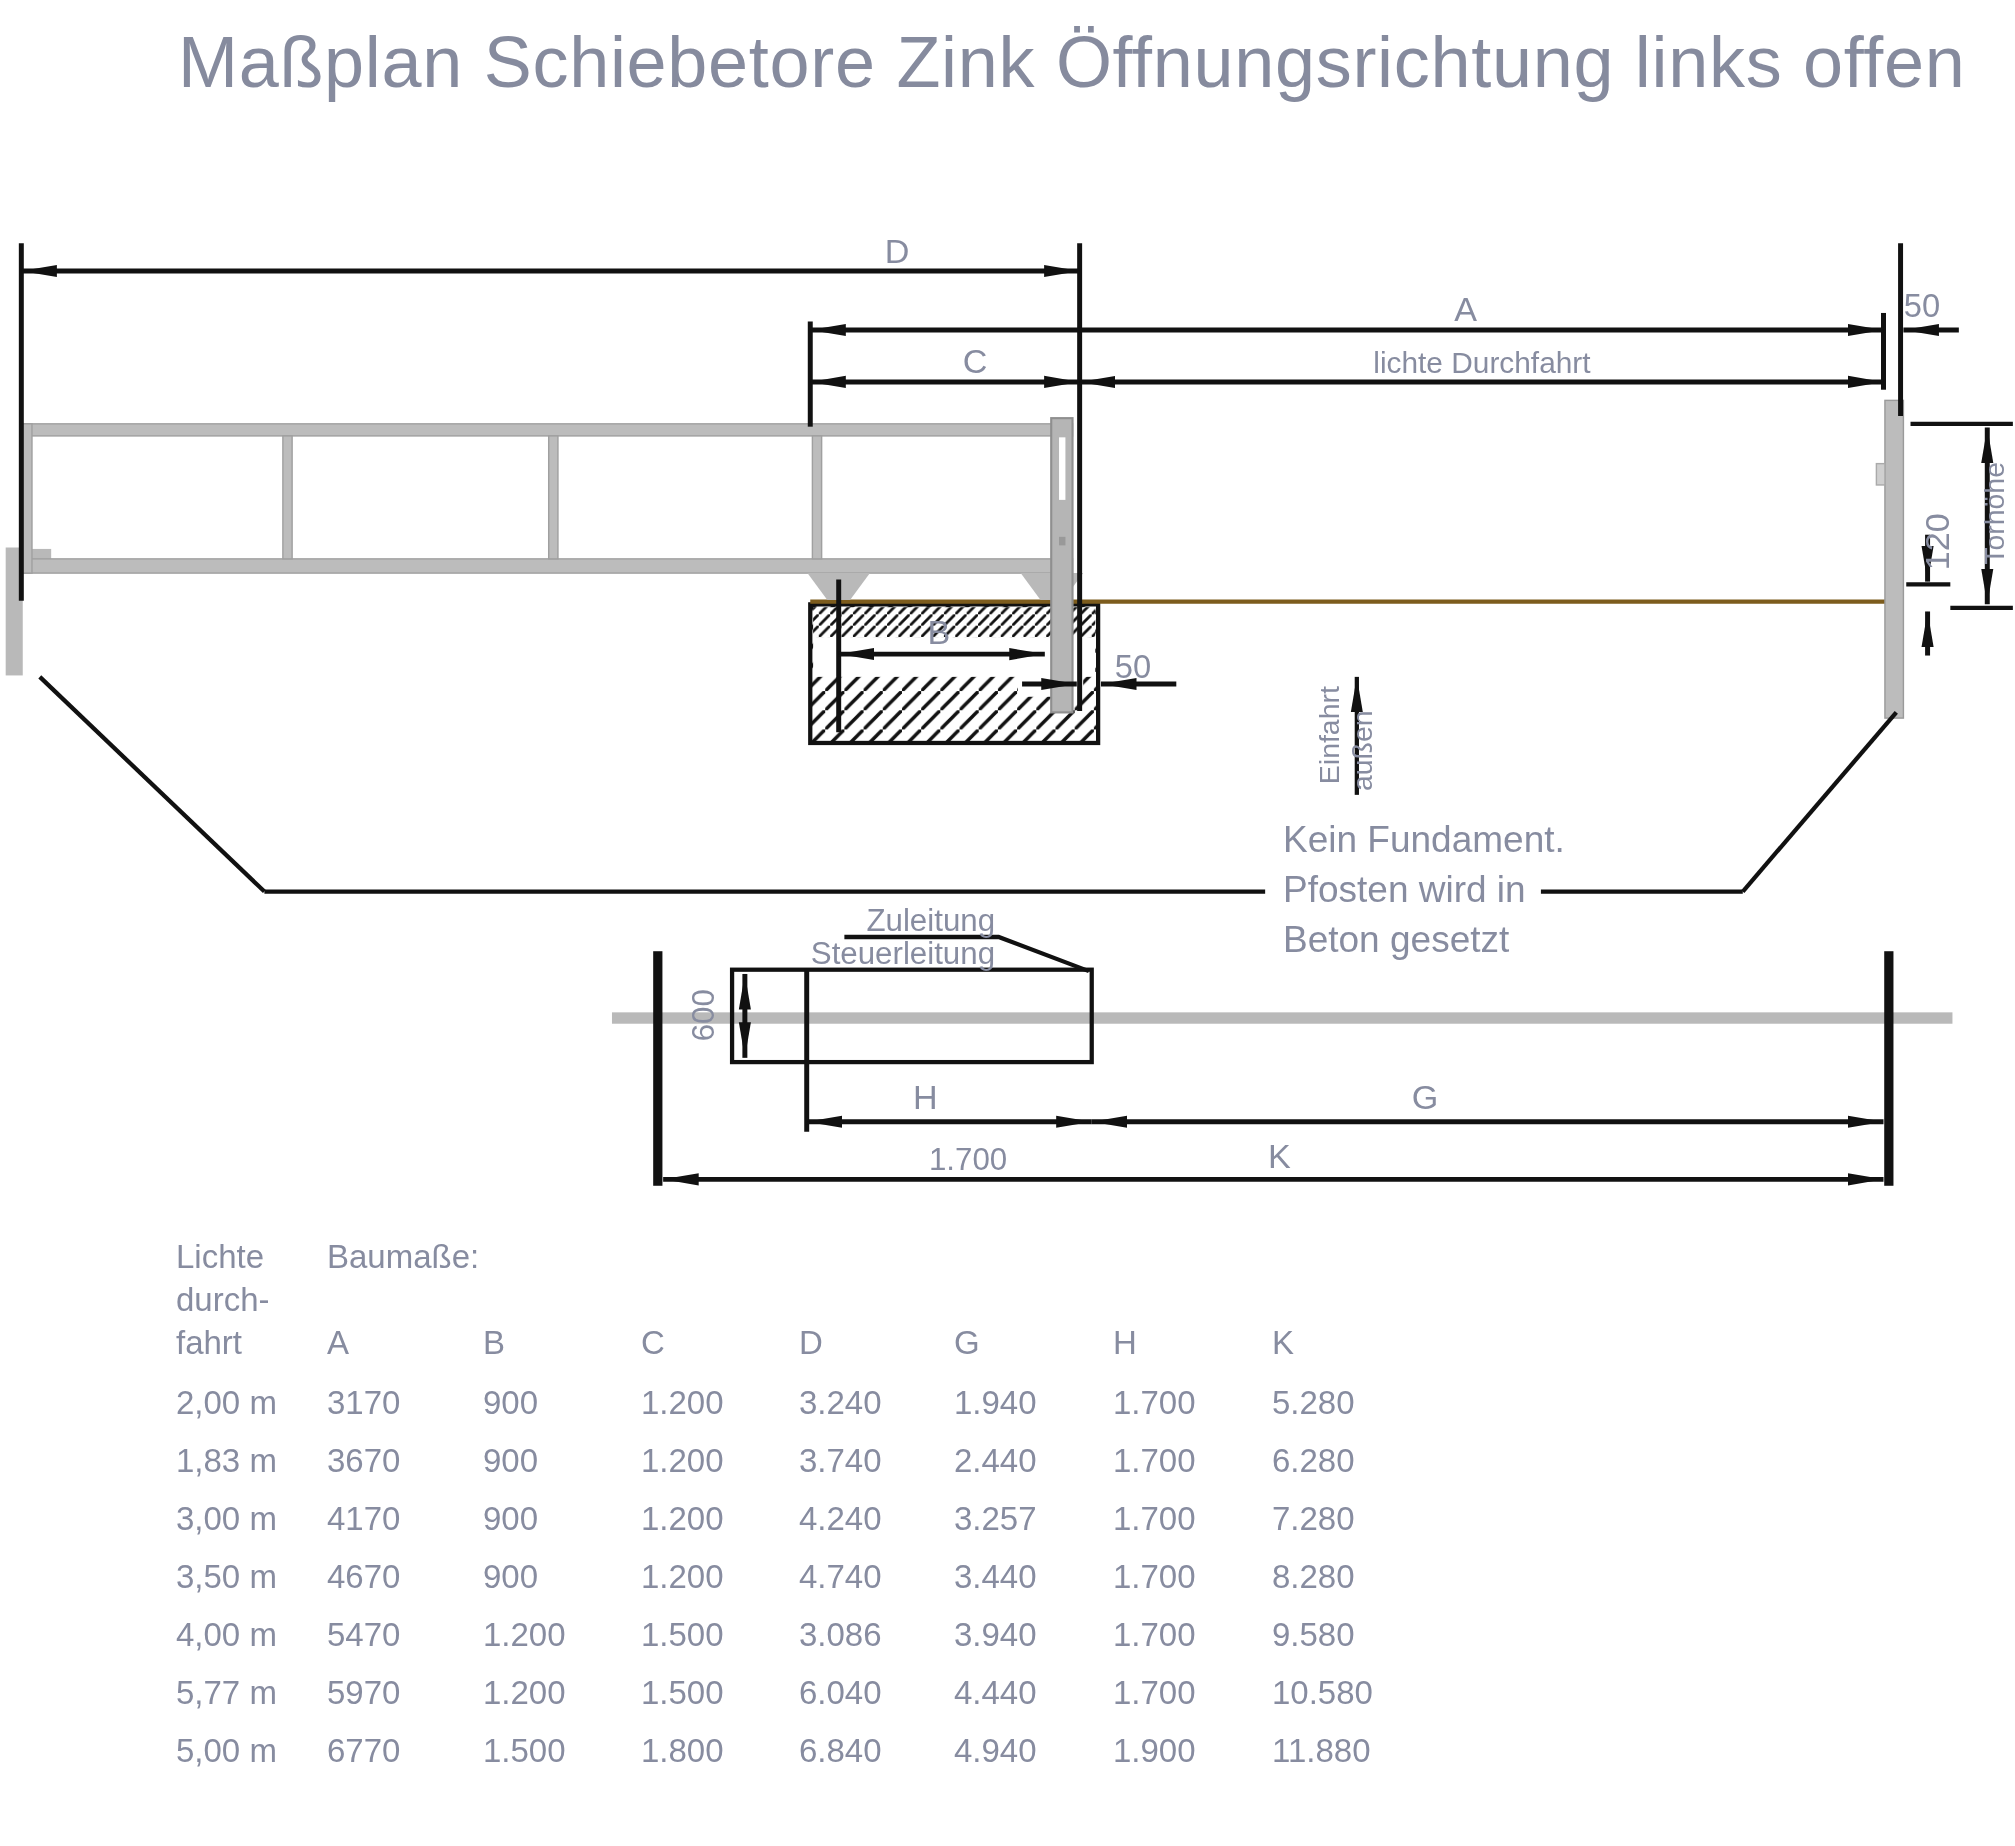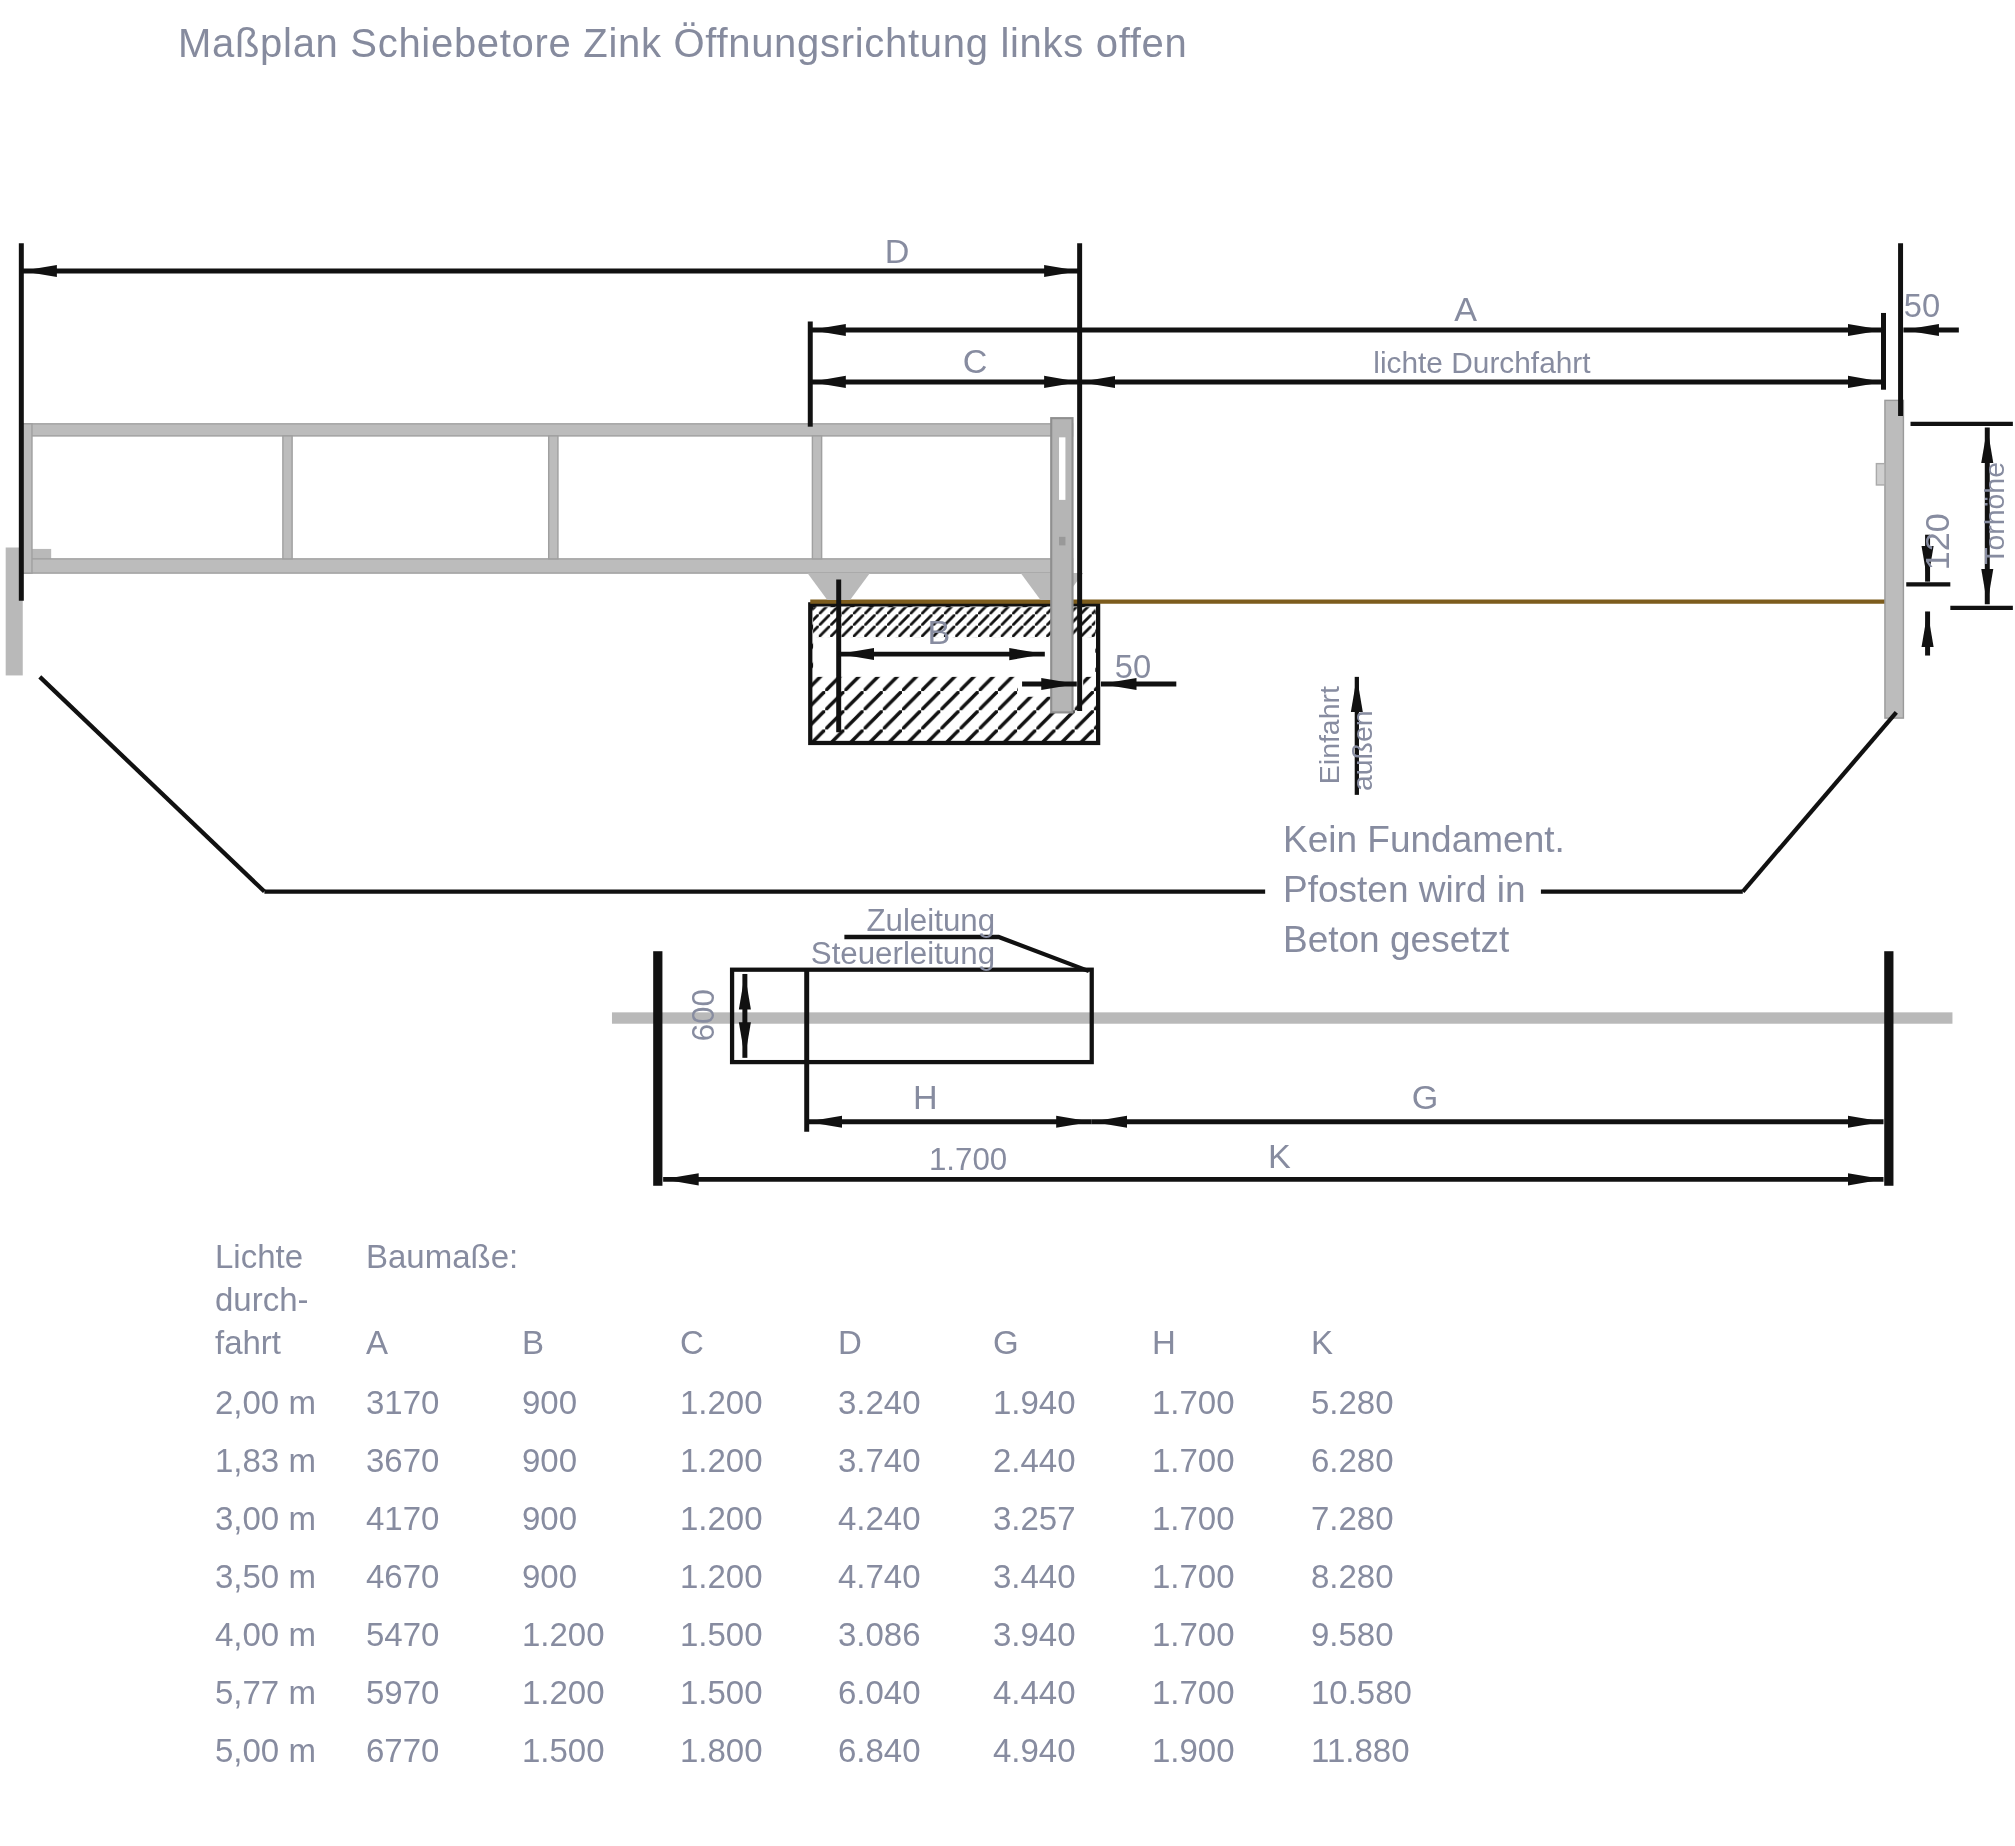--- a/index.html
+++ b/index.html
@@ -5,37 +5,36 @@
   html,body{margin:0;padding:0;background:#fff;}
   #canvas{
     position:relative;
     width:2015px;height:1847px;
     background:#fff;
     font-family:"Liberation Sans", sans-serif;
     overflow:hidden;
   }
   #page-title{
     position:absolute;left:178px;top:21.3px;
-    font-size:40px;font-weight:400;letter-spacing:0.7px;
+    font-size:72px;font-weight:400;letter-spacing:0.7px;
     color:#868b9e;white-space:nowrap;
   }
   #drawing{position:absolute;left:0;top:0;}
   .dim-label{fill:#878ca0;font-family:"Liberation Sans",sans-serif;}
   #note-block{
     position:absolute;left:1272px;top:815px;
     font-size:37px;line-height:50px;color:#878ca0;white-space:nowrap;margin-left:11px;
   }
   #spec-table{
     position:absolute;left:176px;top:1235px;
     color:#878ca0;font-size:33px;
   }
   .tbl-grid{
     display:grid;
     grid-template-columns:151px 156px 158px 158px 155px 159px 159px 171px;
-    margin-left:39px;
   }
   .hdr-line{line-height:43px;height:43px;}
   .data-row{line-height:58px;height:58px;}
   .cell{white-space:nowrap;}
 </style>
 </head>
 <body>
 
 <div id="canvas">
 

